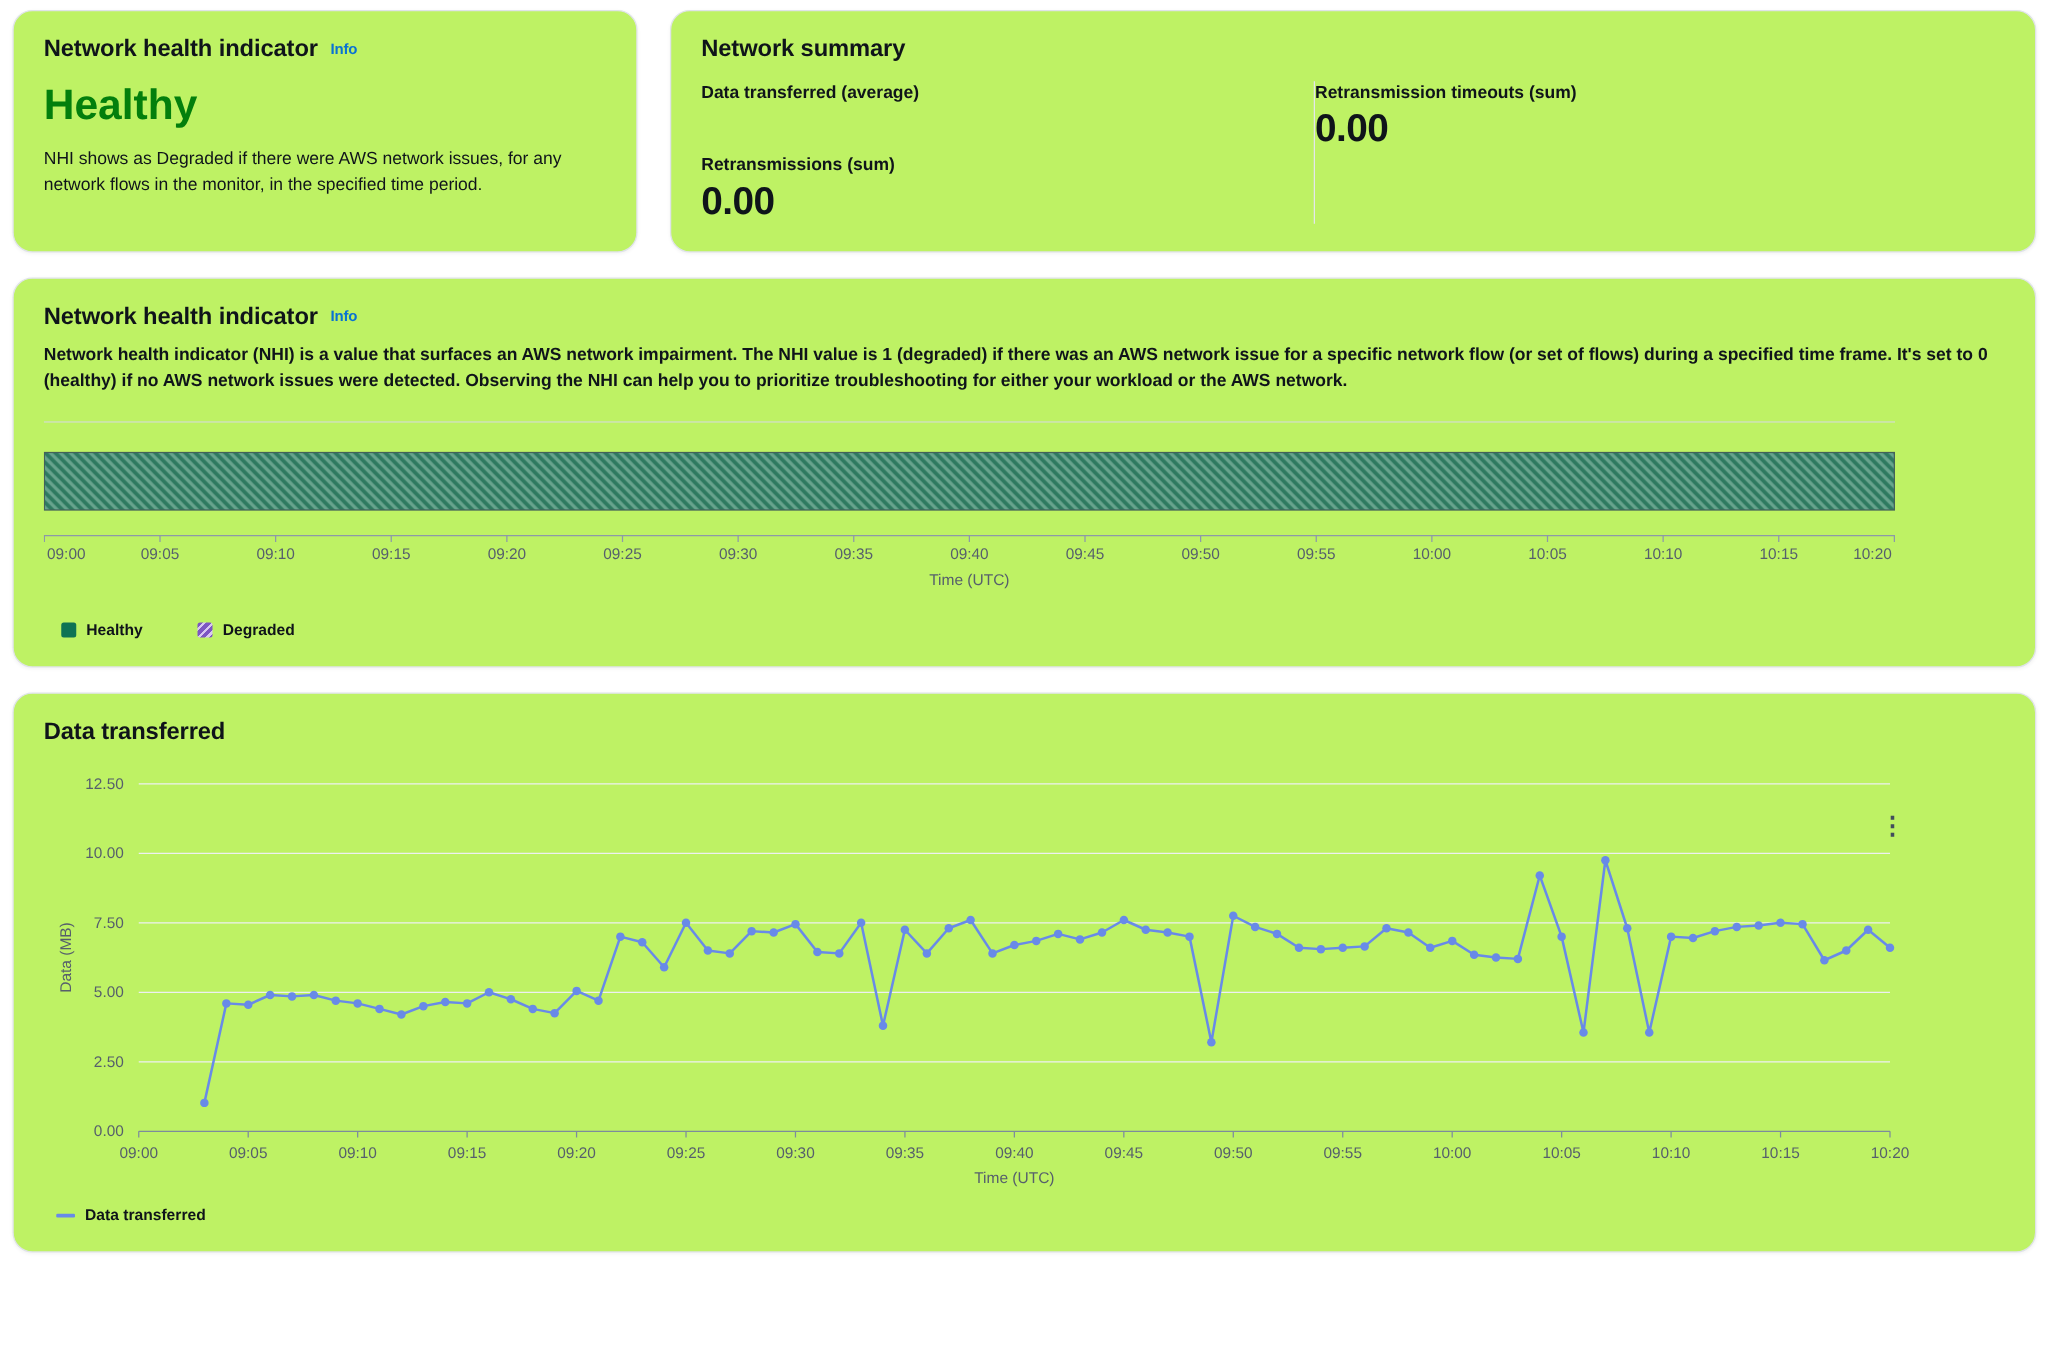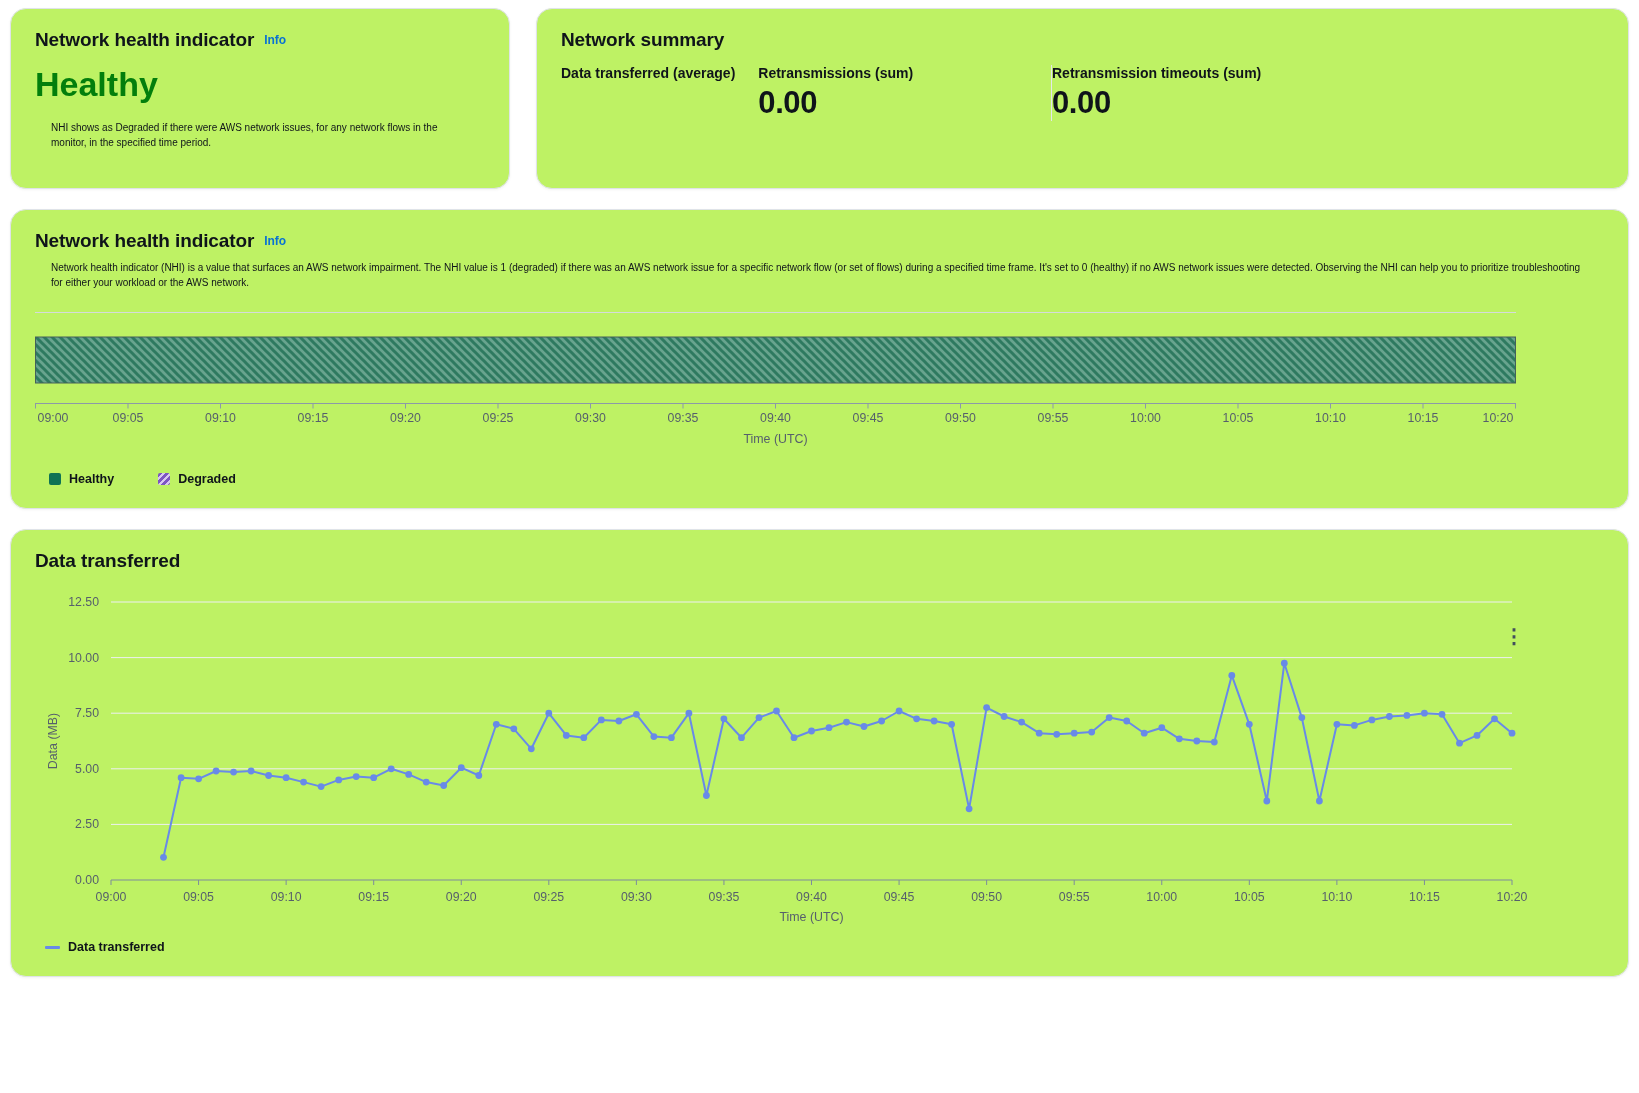--- a/index.html
+++ b/index.html
@@ -20,32 +20,32 @@
   }
   .card-title { margin: 0; font-size: 19px; font-weight: 700; letter-spacing: -0.1px; }
   .info-link {
     color: #0972d3; font-size: 12px; font-weight: 700;
     text-decoration: none; margin-left: 10px; position: relative; top: -2px;
   }
 
   
   .nhi-status-card { width: 500px; flex: 0 0 auto; }
   .status-value { color: #037f0c; font-size: 34px; font-weight: 700; margin: 14px 0 12px 0; }
-  .desc { margin: 16px; font-size: 10px; line-height: 1.5; color: #0f141a; }
+  .desc { margin: 0; font-size: 14px; line-height: 1.5; color: #0f141a; }
 
   
   .traffic-card { flex: 1 1 auto; }
   .metrics-grid { display: grid; grid-template-columns: 490px 1fr; margin-top: 14px; }
-  .metric-col { display: flex; flex-direction: row; gap: 23px; }
+  .metric-col { display: flex; flex-direction: column; gap: 42px; }
   .col-divided { border-left: 1px solid #e4e7eb; }
   .metric-label { font-size: 14px; font-weight: 700; }
   .metric-value { font-size: 31px; font-weight: 700; margin-top: 4px; letter-spacing: -0.4px; }
 
   
-  .chart-card .desc { margin-top: 8px; }
+  .chart-card .desc { margin-top: 8px; font-weight: bold; }
   .chart-host { margin-top: 22px; }
   .nhi-chart-host { margin-right: 88px; }
   .data-chart-host { margin-right: 0; }
   .chart-host svg { display: block; }
   .axis-title { text-align: center; font-size: 12.4px; color: #565f6c; margin-top: 4px; }
   .nhi-axis-title { margin-right: 88px; }
 
   .legend { display: flex; gap: 44px; padding-left: 14px; margin-top: 26px; align-items: center; }
   .legend-data { margin-top: 14px; padding-left: 10px; }
   .legend-item { display: inline-flex; align-items: center; gap: 8px; font-size: 12.5px; font-weight: 700; color: #0f141a; cursor: pointer; }

